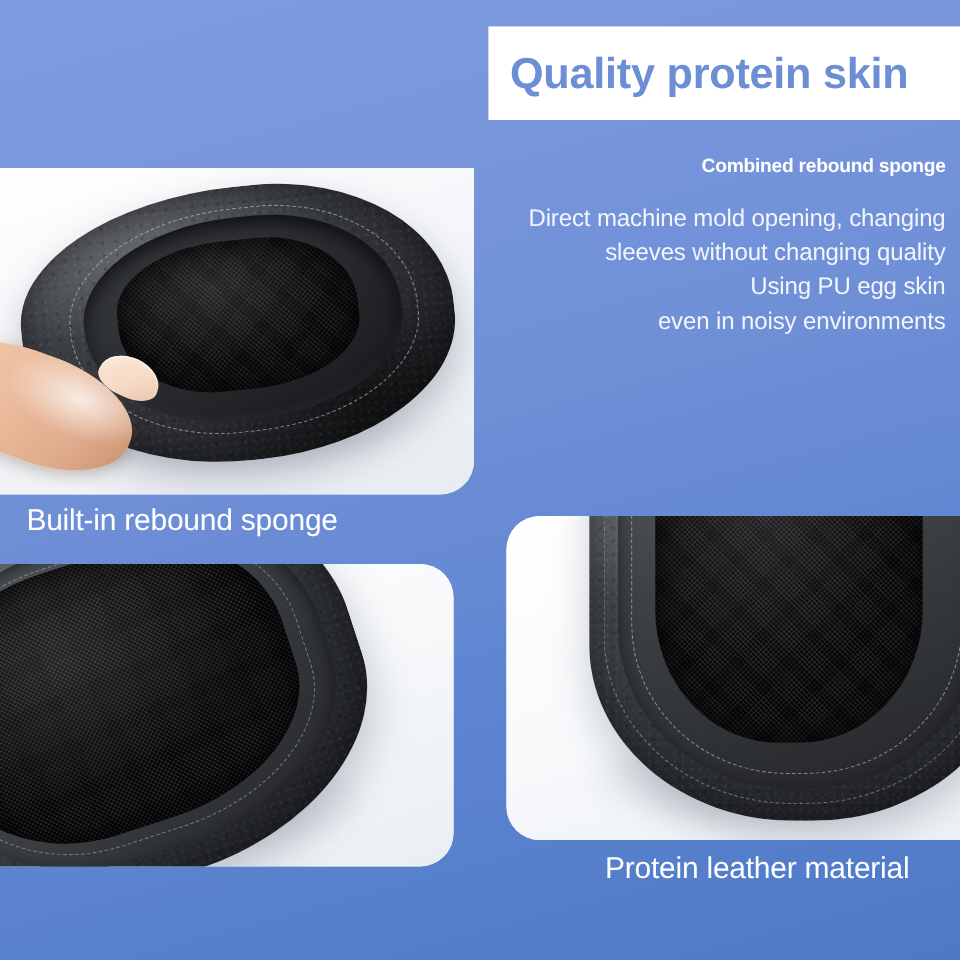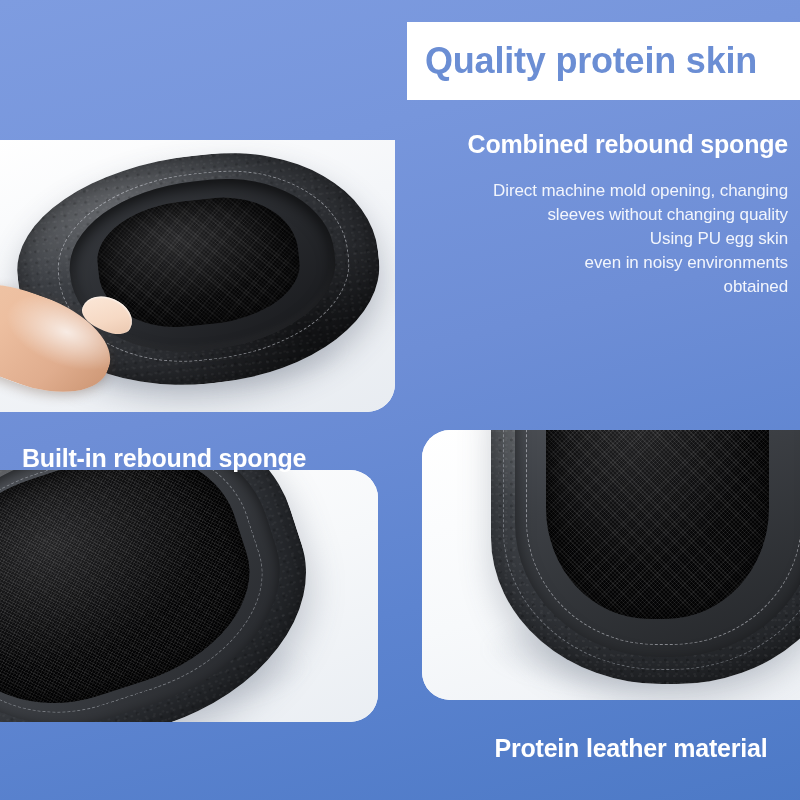--- a/index.html
+++ b/index.html
@@ -53,29 +53,29 @@
   .copy-block {
     position: absolute;
     left: 404px;
     top: 130px;
     width: 392px;
     text-align: right;
     box-sizing: border-box;
     padding-right: 8px;
   }
   .copy-block .subhead {
-    font-size: 25px;
+    font-size: 16px;
     font-weight: 700;
     color: #ffffff;
     line-height: 1.15;
     margin: 0 0 20px 0;
     letter-spacing: -0.2px;
   }
   .copy-block .body-line {
-    font-size: 17px;
+    font-size: 20px;
     font-weight: 400;
     color: #f2f5fc;
     line-height: 1.42;
     letter-spacing: -0.1px;
     white-space: nowrap;
   }
 
   
   .photo {
     position: absolute;
@@ -274,45 +274,43 @@
     border-radius: 39% 39% 48% 48% / 25% 25% 40% 40%;
     border-style: dashed;
     border-color: rgba(210,216,226,.38);
   }
 
   
   .caption {
     position: absolute;
     color: #ffffff;
     font-size: 25px;
-    font-weight: 700;
+    font-weight: 400;
     letter-spacing: -0.2px;
     white-space: nowrap;
-    margin-top: 24px;
   }
   .caption-sponge { left: 22px;  top: 420px; }
   .caption-mesh   { left: 0;     top: 745px; width: 378px; text-align: center; }
   .caption-leather{ left: 442px; top: 710px; width: 378px; text-align: center; }
 </style>
 </head>
 <body>
 
 <div class="poster">
 
   <div class="title-banner">
     <span class="title-text">Quality protein skin</span>
   </div>
 
   <div class="copy-block">
     <h2 class="subhead">Combined rebound sponge</h2>
     <div class="body-line">Direct machine mold opening, changing</div>
     <div class="body-line">sleeves without changing quality</div>
     <div class="body-line">Using PU egg skin</div>
     <div class="body-line">even in noisy environments</div>
-    <div class="body-line">obtained</div>
   </div>
 
   <div class="photo photo-sponge">
     <div class="scene">
       <div class="s1-bg"></div>
       <div class="s1-shadow"></div>
       <div class="pad s1-pad"></div>
       <div class="s1-rim"></div>
       <div class="mesh-fabric s1-mesh"></div>
       <div class="stitch s1-stitch"></div>

